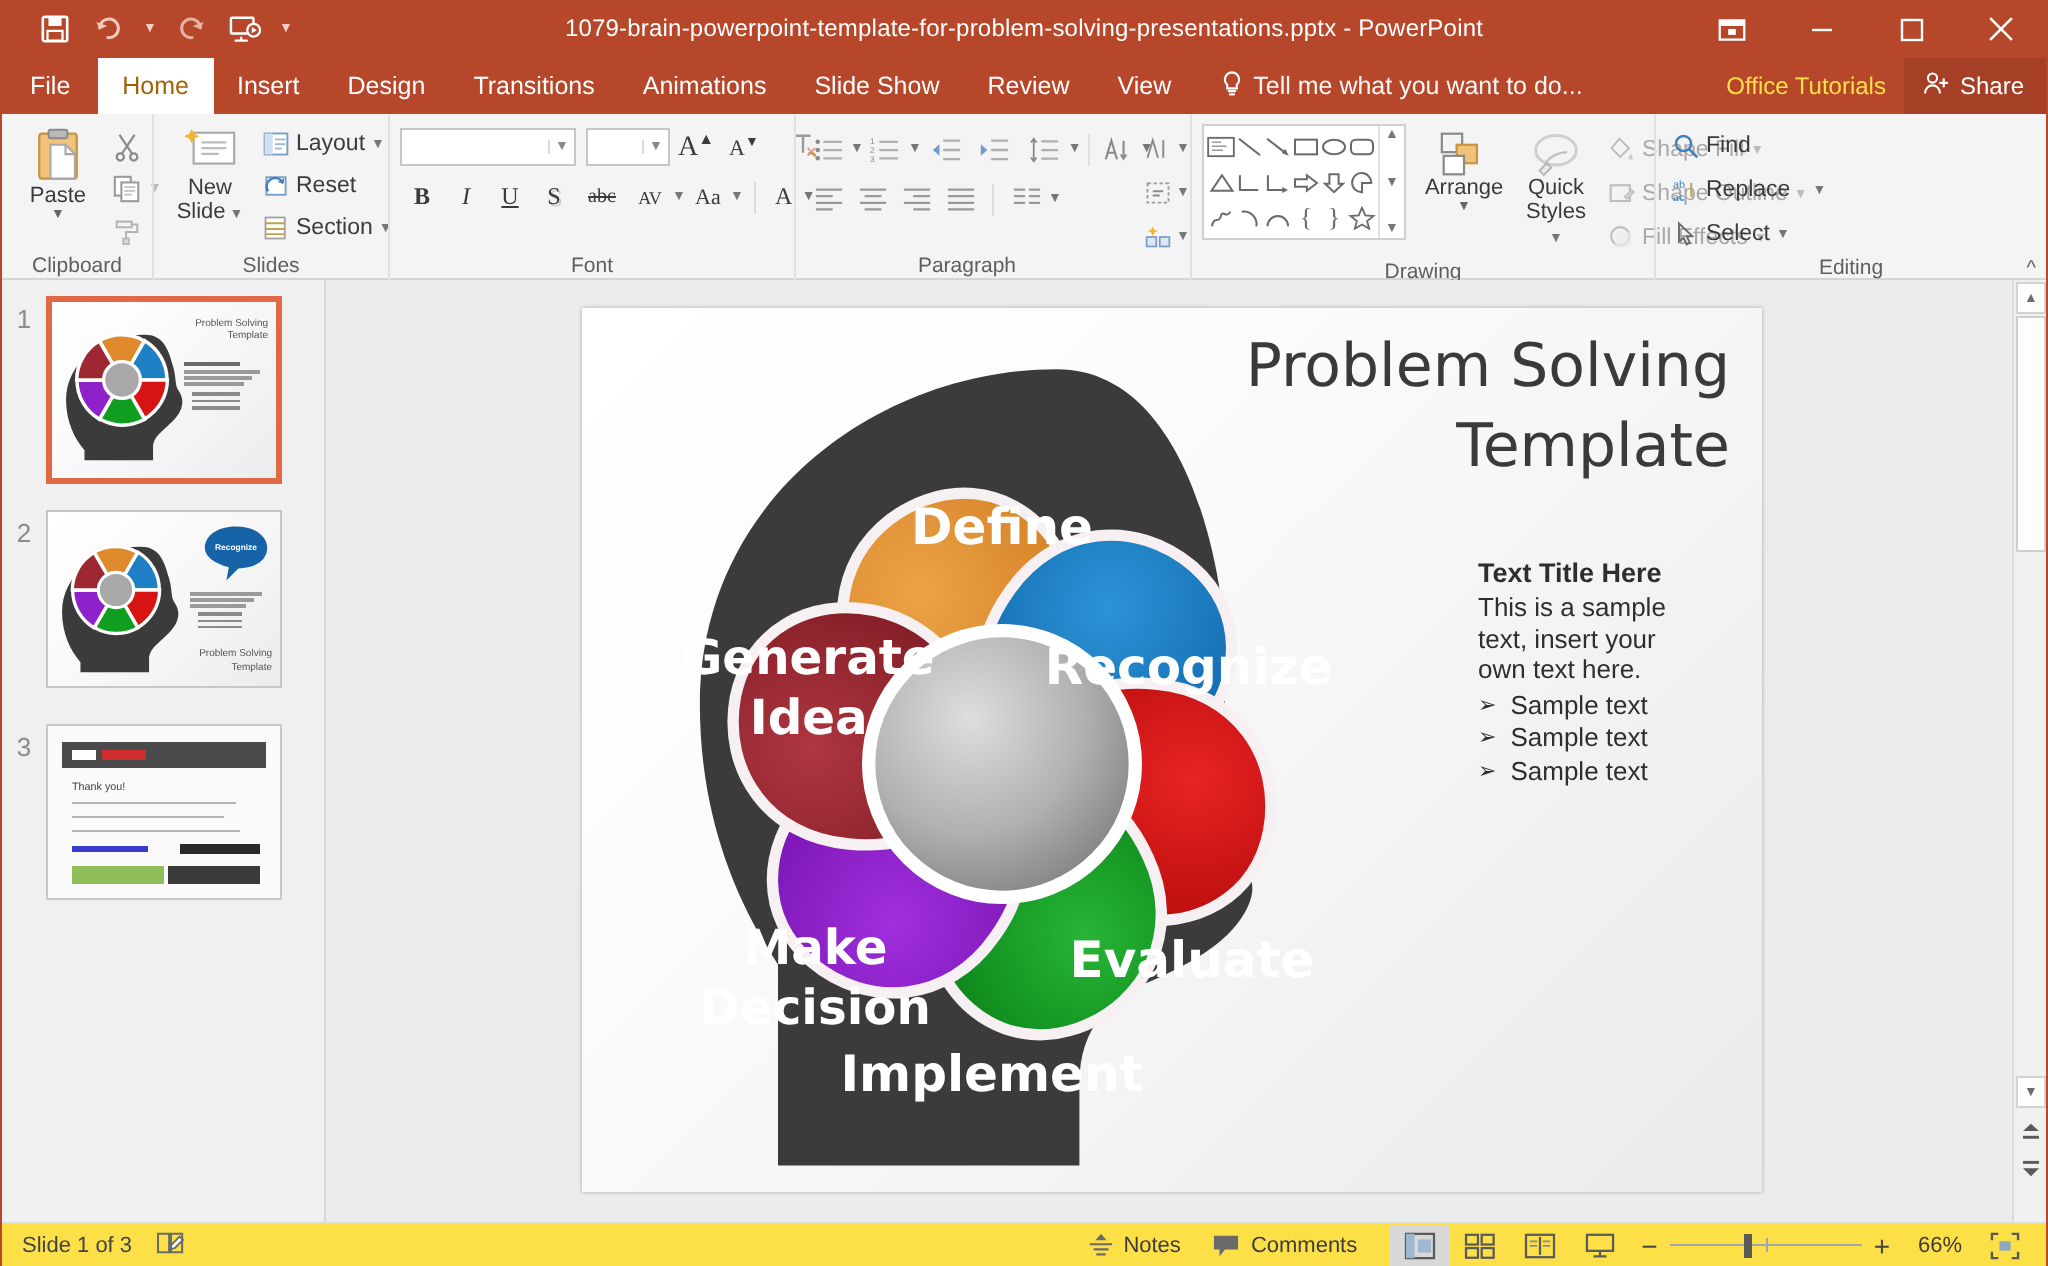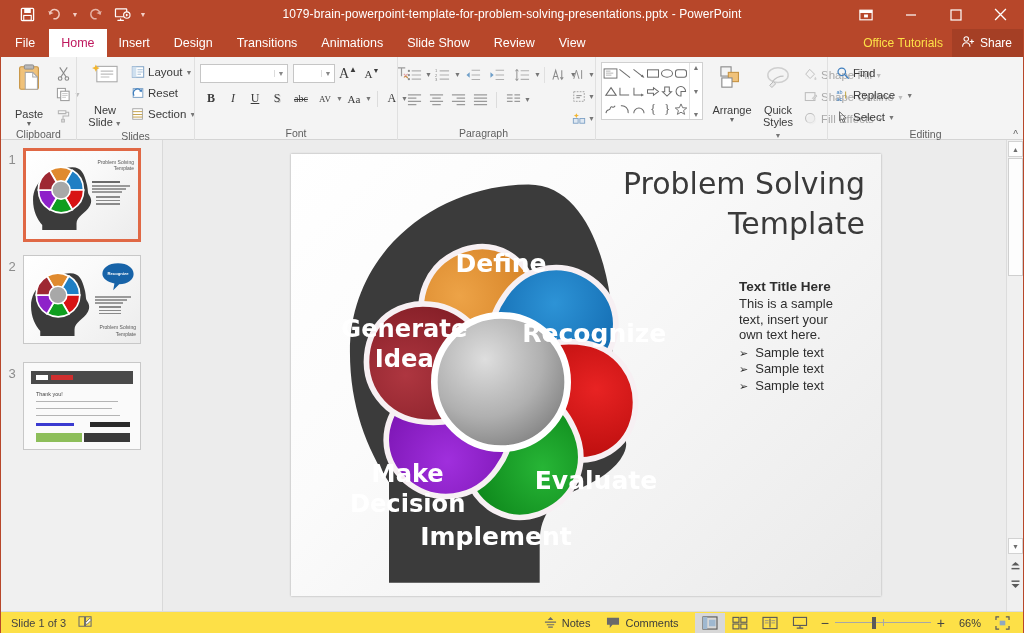--- a/index.html
+++ b/index.html
@@ -22,42 +22,42 @@
   .qat .qarrow { width:12px; height:24px; display:flex; align-items:center; justify-content:center;
                  font-size:7px; color:#f3cfc6; }
   .wintitle { position:absolute; left:0; right:0; top:0; height:29px; line-height:29px;
               text-align:center; font-size:12px; color:#fff; letter-spacing:0.1px; }
   .wincontrols { position:absolute; right:0; top:0; height:29px; display:flex; align-items:stretch; }
   .wincontrols .wc { width:45px; display:flex; align-items:center; justify-content:center; }
 
   
   .tabbar { position:relative; height:28px; background:#b7472a; display:flex; align-items:flex-end; }
   .tab { height:28px; line-height:28px; padding:0 12px; font-size:12.5px; color:#fff; cursor:default; }
-  .tab.active { background:#fff; color:#be185d; }
+  .tab.active { background:#fff; color:#a16207; }
   .tab.file { padding:0 14px; }
   .tellme { display:flex; align-items:center; gap:5px; height:28px; padding:0 10px 0 12px;
             font-size:12.5px; color:#fff; font-style:normal; }
   .tellme .txt { opacity:.96; }
   .tabright { position:absolute; right:0; bottom:0; height:28px; display:flex; align-items:center; }
   .tabright .lnk { font-size:12px; color:#fde047; padding:0 9px; line-height:28px; }
   .shareb { display:flex; align-items:center; gap:5px; font-size:12px; color:#fff;
             background:#a53f25; height:28px; padding:0 11px 0 9px; }
 
   
   .ribbon { position:relative; height:83px; background:#f4f4f4;
             border-bottom:1px solid #d4d4d4; display:flex; }
   .rgroup { position:relative; height:83px; padding:3px 5px 0 5px; display:flex; flex-direction:column; }
   .rgroup + .rgroup { border-left:1px solid #e0e0e0; }
   .rgroup .gbody { flex:1; display:flex; align-items:flex-start; }
   .rgroup .glabel { height:14px; line-height:14px; text-align:center; font-size:10.5px;
                     color:#5f5f5f; position:relative; }
 
   .bigbtn { width:auto; min-width:46px; display:flex; flex-direction:column; align-items:center;
             justify-content:flex-start; padding:3px 4px 0; font-size:11px; color:#3b3b3b; }
-  .bigbtn .lbl { text-align:center; line-height:11.5px; margin-top:16px; }
+  .bigbtn .lbl { text-align:center; line-height:11.5px; margin-top:0; }
   .bigbtn .caret { font-size:7px; color:#666; margin-top:-1px; }
 
   .smbtn { display:flex; align-items:center; gap:3px; height:20px; padding:0 3px;
            font-size:11.5px; color:#3b3b3b; white-space:nowrap; }
   .smbtn.dim { color:#a9a9a9; }
   .caret7 { font-size:7px; color:#777; }
   .caret7.dim { color:#bdbdbd; }
 
   .iconbtn { width:22px; height:21px; display:flex; align-items:center; justify-content:center; }
 
@@ -209,20 +209,29 @@
   <div class="tabbar">
     <div class="tab file">File</div>
     <div class="tab active">Home</div>
     <div class="tab">Insert</div>
     <div class="tab">Design</div>
     <div class="tab">Transitions</div>
     <div class="tab">Animations</div>
     <div class="tab">Slide Show</div>
     <div class="tab">Review</div>
     <div class="tab">View</div>
+    <div class="tellme">
+      <span>
+        <svg width="12" height="14" viewBox="0 0 12 14">
+            <path d="M6 1.2 A3.6 3.6 0 0 0 3.6 7.4 V9.2 H8.4 V7.4 A3.6 3.6 0 0 0 6 1.2 Z" fill="none" stroke="#fff" stroke-width="1.1"></path>
+            <path d="M4.4 10.6 H7.6 M5 12.2 H7" stroke="#fff" stroke-width="1.1" stroke-linecap="round"></path>
+          </svg>
+      </span>
+      <span class="txt">Tell me what you want to do...</span>
+    </div>
     <div class="tabright">
       <div class="lnk">Office Tutorials</div>
       <div class="shareb">
         <span>
           <svg width="14" height="14" viewBox="0 0 16 16">
               <circle cx="6" cy="4.6" r="2.6" fill="none" stroke="#fff" stroke-width="1.2"></circle>
               <path d="M1.8 13.4 C1.8 10.3 3.7 8.8 6 8.8 C8.3 8.8 10.2 10.3 10.2 13.4" fill="none" stroke="#fff" stroke-width="1.2"></path>
               <path d="M12.4 5.4 V9.4 M10.4 7.4 H14.4" stroke="#fff" stroke-width="1.3" stroke-linecap="round"></path>
             </svg>
         </span>

